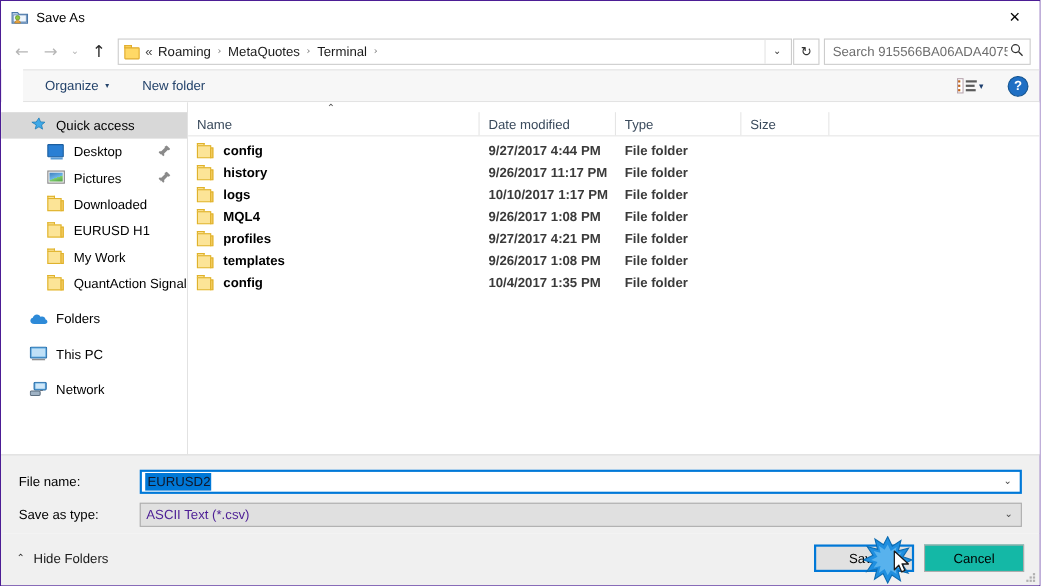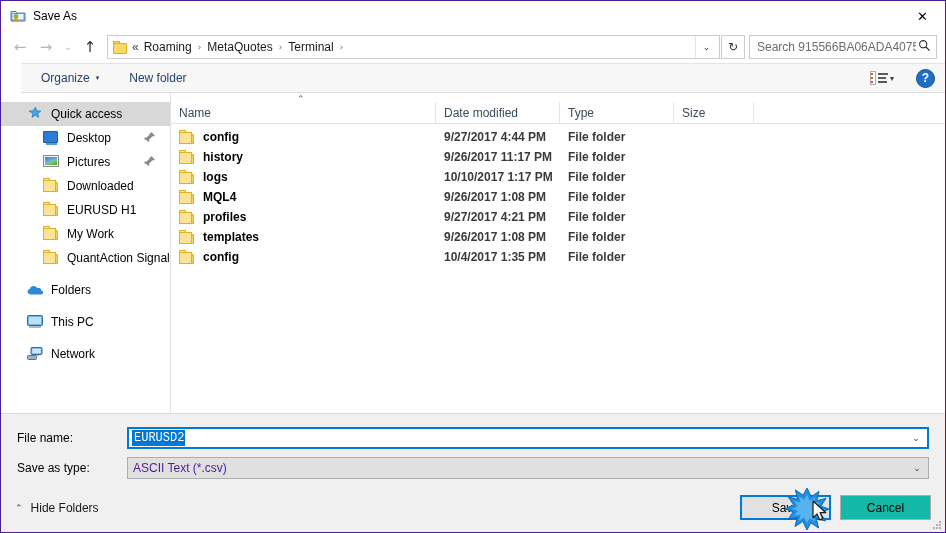--- a/index.html
+++ b/index.html
@@ -199,21 +199,21 @@
     padding-right: 10px; font-size: 12px; color: #000;
   }
   .combo {
     flex: 1 1 auto; height: 22px; display: flex; align-items: center;
     background: #fff; border: 1px solid #7a7a7a; padding-left: 3px;
     position: relative;
   }
   .combo.focused { border: 2px solid #0078d7; }
   .combo.readonly { background: #e0e0e0; border: 1px solid #adadad; padding-left: 5px; }
   .combo .val { font-size: 12px; color: #4c1d95; }
-  .combo .val.sel { background: #0078d7; color: #ffffff; padding: 1px 1px 1px 2px; font-family: Liberation Mono, monospace; }
+  .combo .val.sel { background: #0078d7; color: #0f172a; padding: 1px 1px 1px 2px; }
   .combo .dd {
     position: absolute; right: 0; top: 0; bottom: 0; width: 22px;
     display: flex; align-items: center; justify-content: center;
     font-size: 9px; color: #4a4a4a; font-family: "DejaVu Sans", sans-serif;
   }
 
   
   .footer {
     flex: 0 0 auto; background: #f0f0f0;
     display: flex; align-items: center;

